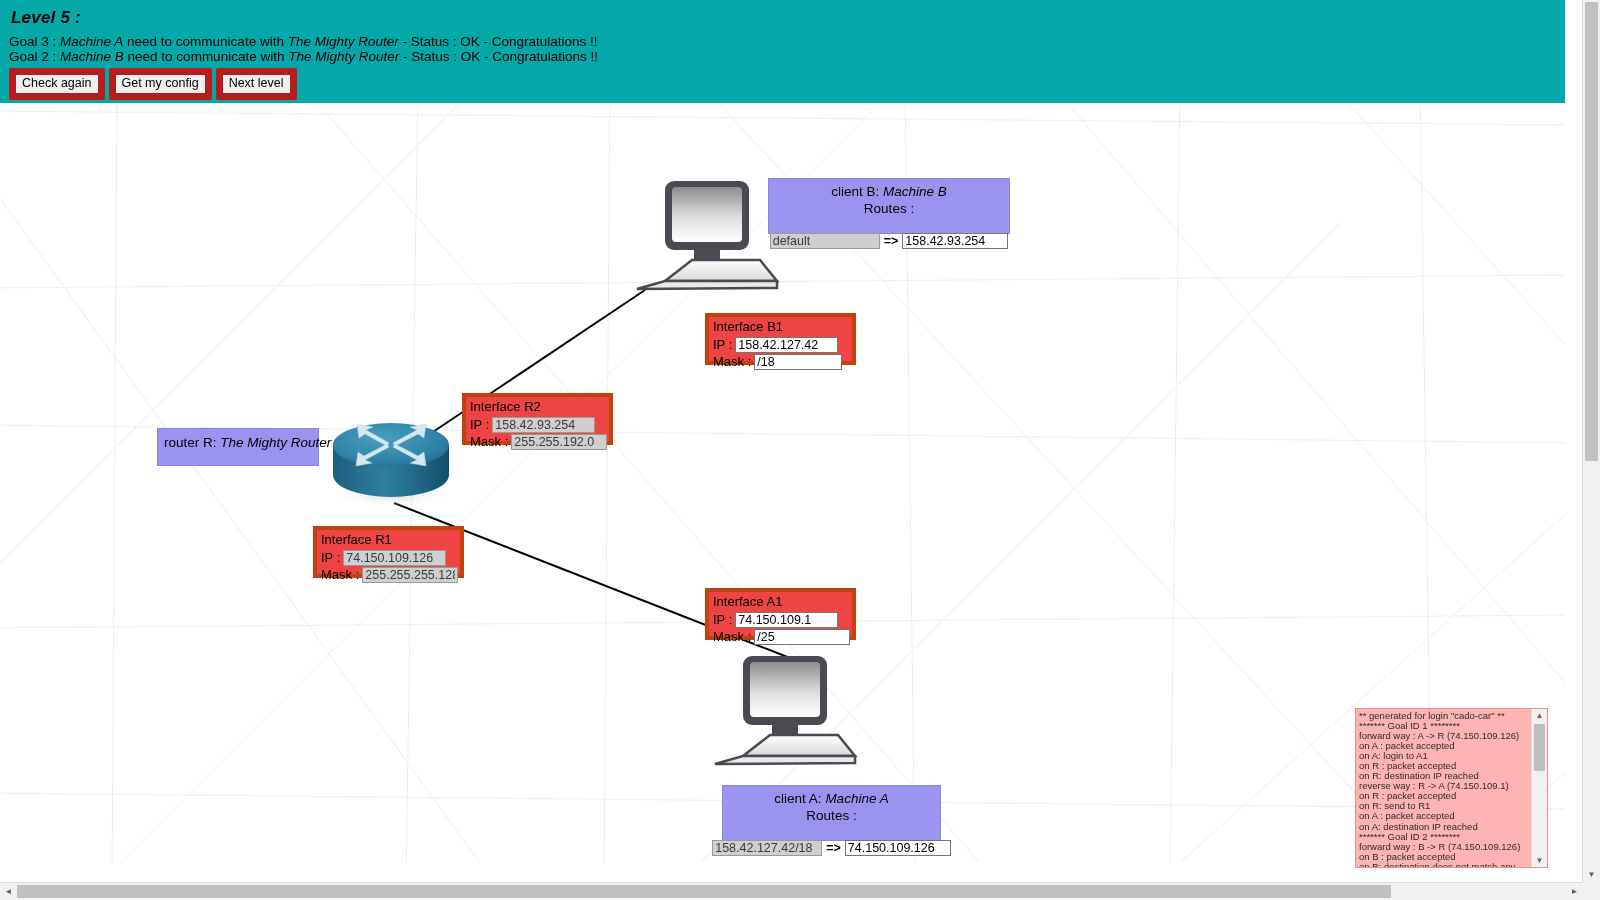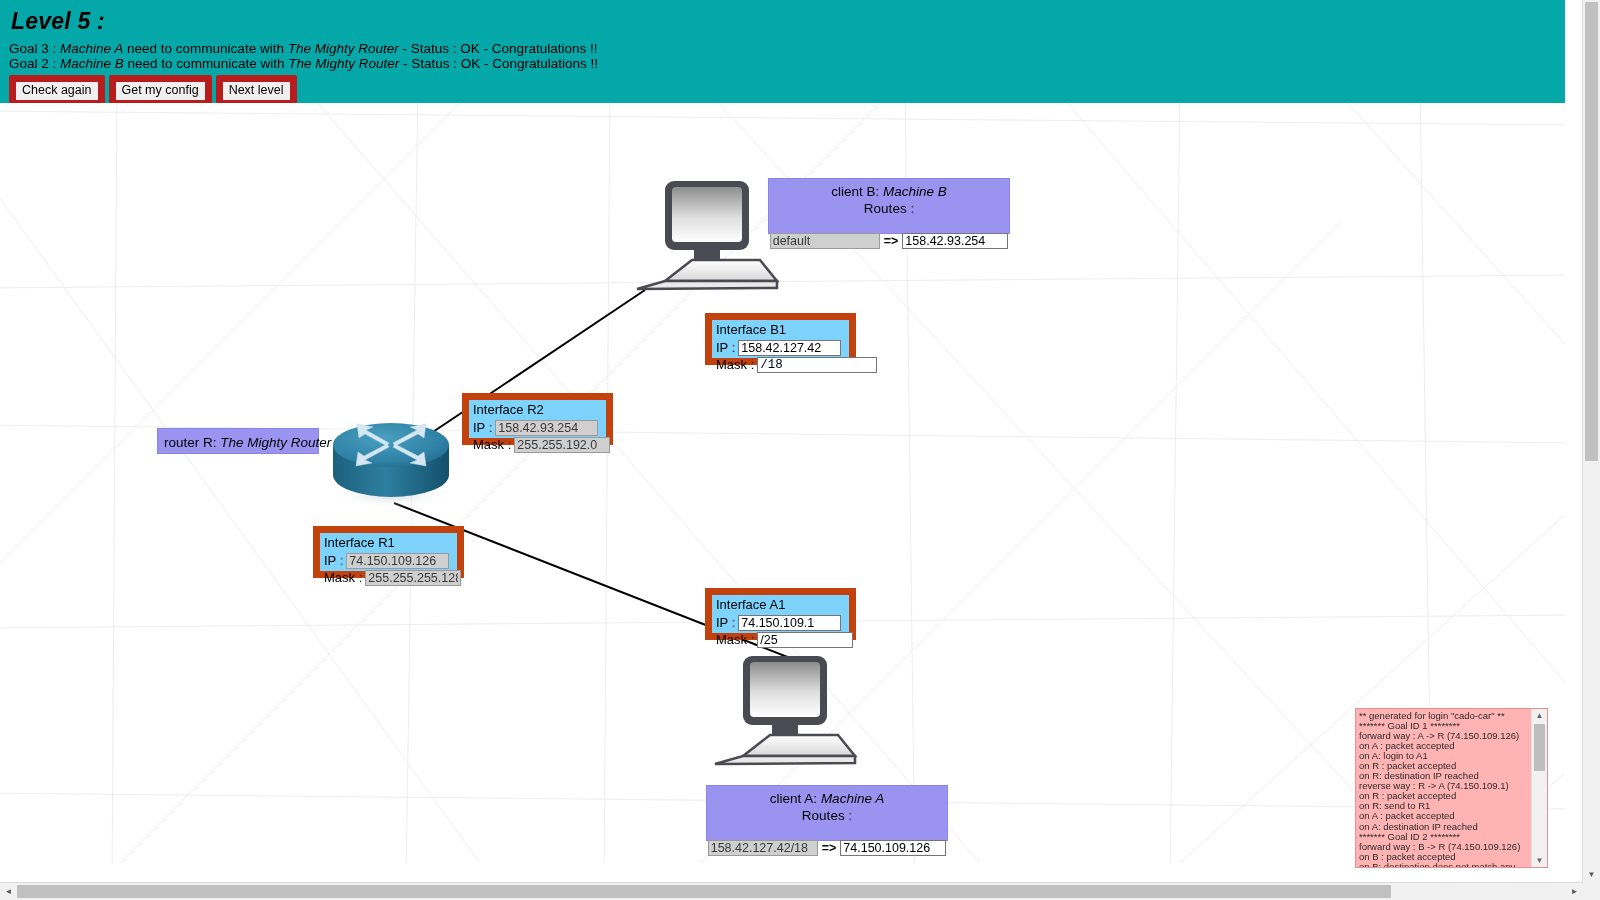--- a/index.html
+++ b/index.html
@@ -26,21 +26,21 @@
     position: absolute;
     left: 0;
     top: 0;
     width: 1565px;
     height: 103px;
     background: #04a8a8;
     box-sizing: border-box;
     padding: 6px 0 0 8px;
   }
   .level-title {
-    font-size: 23px;
+    font-size: 17px;
     font-weight: bold;
     font-style: italic;
     color: #000;
     margin: 2px 0 6px 3px;
     letter-spacing: 0.2px;
   }
   .goal-line {
     font-size: 13.5px;
     color: #000;
     line-height: 15px;
@@ -93,22 +93,22 @@
 
   .router-icon {
     position: absolute;
     width: 130px;
     height: 95px;
   }
 
   
   .iface-box {
     position: absolute;
-    background: #7dd3fc;
-    border: 7px solid #c2410c;
+    background: #ef4444;
+    border: 4px solid #c2410c;
     padding: 2px 3px 11px 4px;
     box-sizing: border-box;
     font-size: 13px;
     color: #000;
     line-height: 16px;
   }
   .iface-title {
     font-size: 13px;
     color: #000;
     padding-bottom: 1px;
@@ -441,21 +441,21 @@
         <ellipse cx="66" cy="32" rx="58" ry="22" fill="url(#rttop)"></ellipse>
         <g fill="#d5e8f2" stroke="#bcd9e8" stroke-width="0.5">
           <path d="M68,30 L92,17 L85,14 L101,11 L99,25 L93,21 L70,33 Z"></path>
           <path d="M64,34 L40,47 L47,50 L31,53 L33,39 L39,43 L62,31 Z"></path>
           <path d="M64,30 L41,17 L48,14 L32,11 L34,25 L40,21 L62,33 Z"></path>
           <path d="M68,34 L92,47 L85,50 L101,53 L99,39 L93,43 L70,31 Z"></path>
         </g>
       </svg>
     </div>
 
-    <div class="router-label" style="left:157px; top:325px; width:162px; height:26px;">
+    <div class="router-label" style="left:157px; top:325px; width:162px; height:38px;">
       <span>router R: </span><span class="em">The Mighty Router</span>
     </div>
 
     <div class="iface-box" style="left:462px; top:290px; width:151px; height:52px;">
       <div class="iface-title">Interface R2</div>
       <div class="field-row">
         <span class="field-label">IP :</span>
         <input class="txt ro" style="width: 103px;" readonly="" value="158.42.93.254">
       </div>
       <div class="field-row">
@@ -489,37 +489,37 @@
     </div>
 
     <div class="iface-box" style="left:705px; top:210px; width:151px; height:52px;">
       <div class="iface-title">Interface B1</div>
       <div class="field-row">
         <span class="field-label">IP :</span>
         <input class="txt" style="width: 103px;" value="158.42.127.42">
       </div>
       <div class="field-row">
         <span class="field-label">Mask :</span>
-        <input class="txt" style="width: 120px; font-family: Liberation Mono, monospace;" value="/18">
+        <input class="txt" style="width: 88px;" value="/18">
       </div>
     </div>
 
     <div class="iface-box" style="left:705px; top:485px; width:151px; height:52px;">
       <div class="iface-title">Interface A1</div>
       <div class="field-row">
         <span class="field-label">IP :</span>
         <input class="txt" style="width: 103px;" value="74.150.109.1">
       </div>
       <div class="field-row">
         <span class="field-label">Mask :</span>
         <input class="txt" style="width: 96px;" value="/25">
       </div>
     </div>
 
-    <div class="client-box" style="left:706px; top:682px; width:242px; height:56px;">
+    <div class="client-box" style="left:722px; top:682px; width:219px; height:56px;">
       <div class="client-title">
         <span>client A: </span><span class="em">Machine A</span>
       </div>
       <div class="routes-label">Routes :</div>
       <div class="route-row">
         <input class="txt ro" style="width: 110px;" readonly="" value="158.42.127.42/18">
         <span class="arrow-lbl">=&gt;</span>
         <input class="txt" style="width: 106px;" value="74.150.109.126">
       </div>
     </div>

